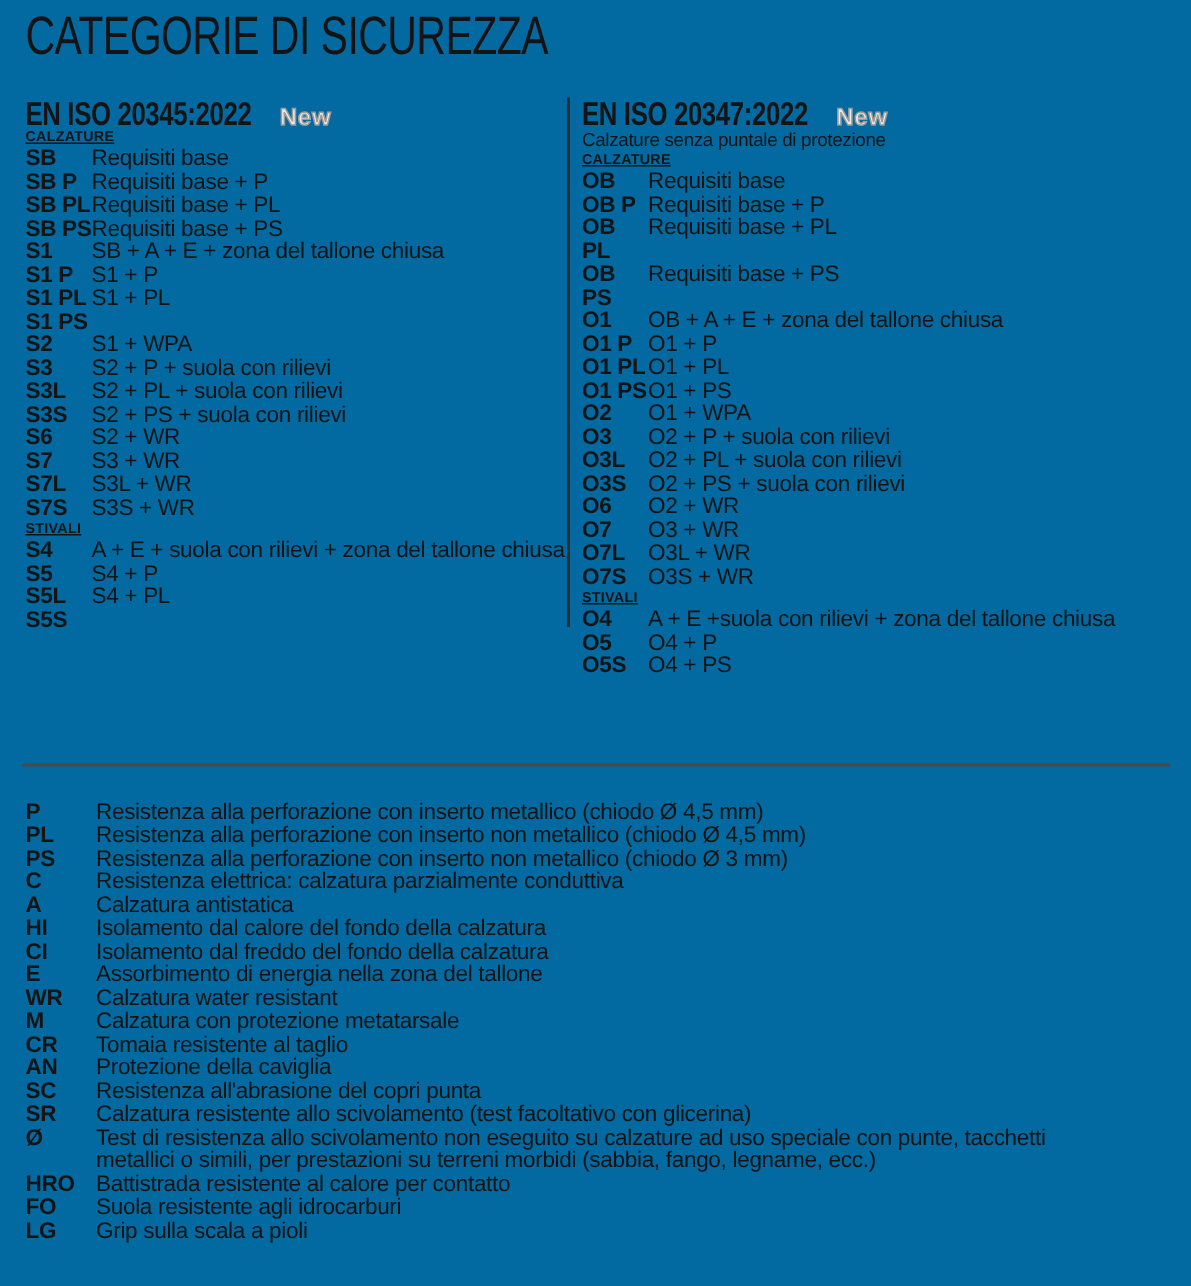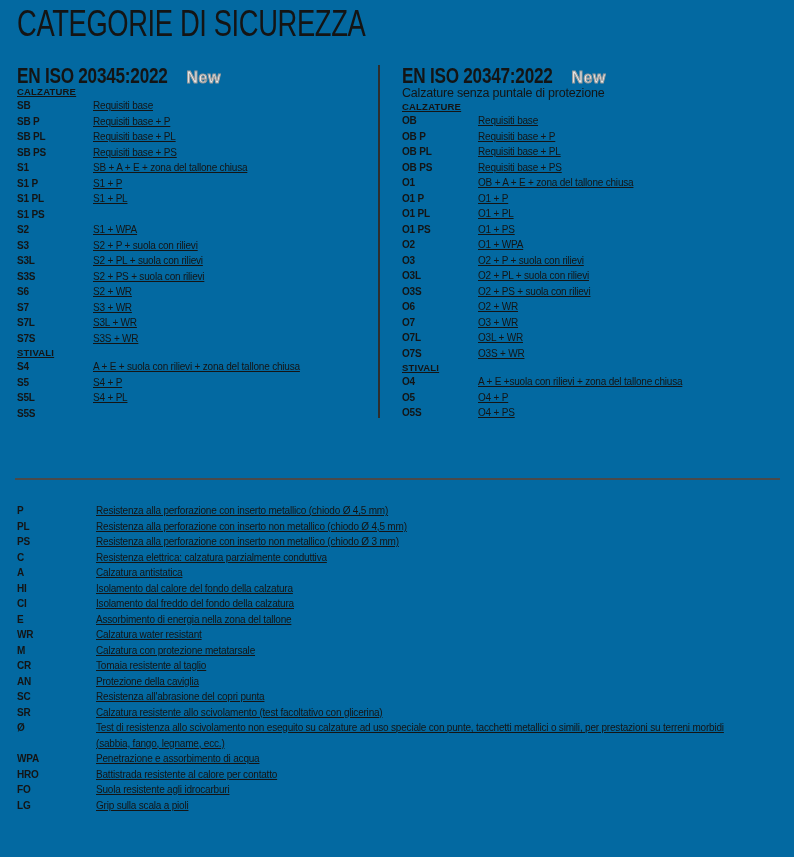--- a/index.html
+++ b/index.html
@@ -28,21 +28,21 @@
     display:flex;
     margin-top:21px;
   }
   .col-left  { width:361px; flex:none; }
   .vdivider  {
     position:absolute;
     left:361px; top:2px;
     width:2px; height:353px;
     background:#2e2e2e;
   }
-  .col-right { flex:1; padding-left:24px; }
+  .col-right { flex:1; padding-left:10px; }
   .std-header { white-space:nowrap; height:22px; }
   .std-title {
     display:inline-block;
     font-size:22px; font-weight:700;
     transform:scaleX(0.78);
     transform-origin:0 50%;
     letter-spacing:-0.3px;
   }
   .new-badge {
     display:inline-block;
@@ -61,27 +61,26 @@
   }
   .sec-header {
     font-size:9.5px;
     font-weight:700;
     line-height:13px;
     letter-spacing:0.2px;
     text-decoration:underline;
   }
   .row {
     display:flex;
-    font-size:10px;
+    font-size:15px;
     line-height:15.5px;
     letter-spacing:-0.2px;
-    gap:32px;
   }
   .row .code { font-weight:700; width:44px; flex:none; }
-  .row .desc { flex:1;text-decoration:underline; }
+  .row .desc { flex:1; }
   .hdivider {
     height:2px;
     background:#4a4a4a;
     margin:57px 0 0 -2px;
     width:765px;
   }
   .legend { margin-top:23px; width:730px; }
   .legend .row .code { width:47px; }
 </style>
 </head>
@@ -331,24 +330,20 @@
       </div>
       <div class="row">
         <span class="code">SR</span>
         <span class="desc">Calzatura resistente allo scivolamento (test facoltativo con glicerina)</span>
       </div>
       <div class="row">
         <span class="code">Ø</span>
         <span class="desc">Test di resistenza allo scivolamento non eseguito su calzature ad uso speciale con punte, tacchetti metallici o simili, per prestazioni su terreni morbidi (sabbia, fango, legname, ecc.)</span>
       </div>
       <div class="row">
-        <span class="code">WPA</span>
-        <span class="desc">Penetrazione e assorbimento di acqua</span>
-      </div>
-      <div class="row">
         <span class="code">HRO</span>
         <span class="desc">Battistrada resistente al calore per contatto</span>
       </div>
       <div class="row">
         <span class="code">FO</span>
         <span class="desc">Suola resistente agli idrocarburi</span>
       </div>
       <div class="row">
         <span class="code">LG</span>
         <span class="desc">Grip sulla scala a pioli</span>

